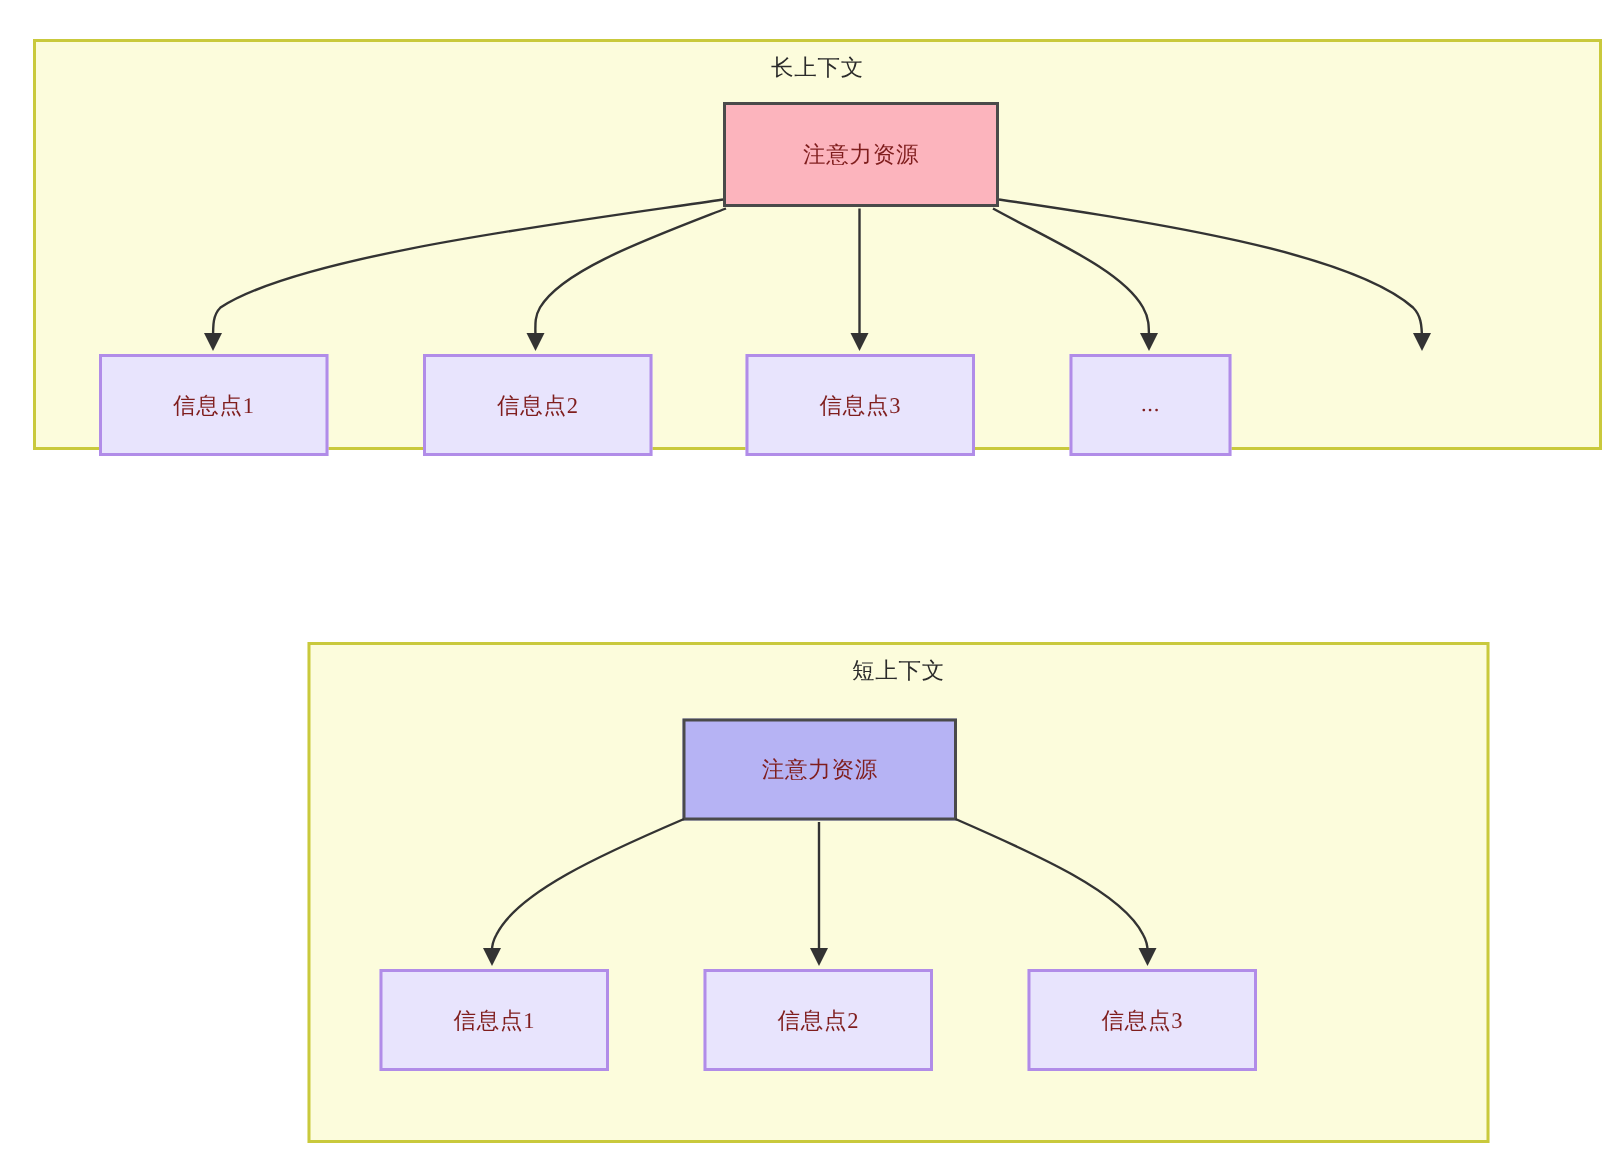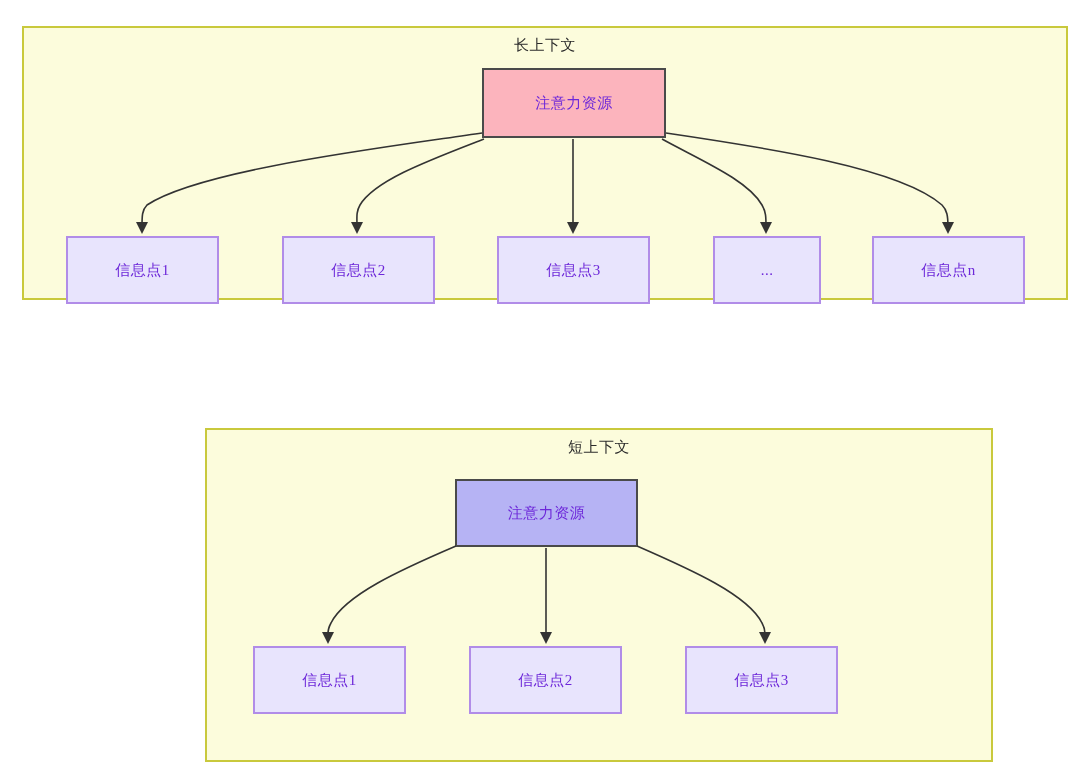--- a/index.html
+++ b/index.html
@@ -53,21 +53,21 @@
   #panel-long .panel-title { top: 8px; }
   #panel-short .panel-title { top: 8px; }
 
   .node {
     position: absolute;
     box-sizing: border-box;
     display: flex;
     align-items: center;
     justify-content: center;
     font-size: 15px;
-    color: #6d28d9;
+    color: #7f1d1d;
     letter-spacing: 0.5px;
     white-space: nowrap;
   }
   .node-attention-pink {
     background: #fcb4bd;
     border: 2px solid #4a4a4a;
   }
   .node-attention-blue {
     background: #b6b3f4;
     border: 2px solid #4a4a4a;
@@ -108,21 +108,20 @@
   <div class="node node-attention-pink" id="node-long-root" style="left:482px; top:68px; width:184px; height:70px;">注意力资源</div>
 
   <div class="node node-info" style="left:66px; top:236px; width:153px; height:68px;">信息点1</div>
 
   <div class="node node-info" style="left:282px; top:236px; width:153px; height:68px;">信息点2</div>
 
   <div class="node node-info" style="left:497px; top:236px; width:153px; height:68px;">信息点3</div>
 
   <div class="node node-info" style="left:713px; top:236px; width:108px; height:68px;">...</div>
 
-  <div class="node node-info" style="left:872px; top:236px; width:153px; height:68px;">信息点n</div>
 
   <div class="panel" id="panel-short">
     <div class="panel-title">短上下文</div>
   </div>
 
   <div class="node node-attention-blue" id="node-short-root" style="left:455px; top:479px; width:183px; height:68px;">注意力资源</div>
 
   <div class="node node-info" style="left:253px; top:646px; width:153px; height:68px;">信息点1</div>
 
   <div class="node node-info" style="left:469px; top:646px; width:153px; height:68px;">信息点2</div>

